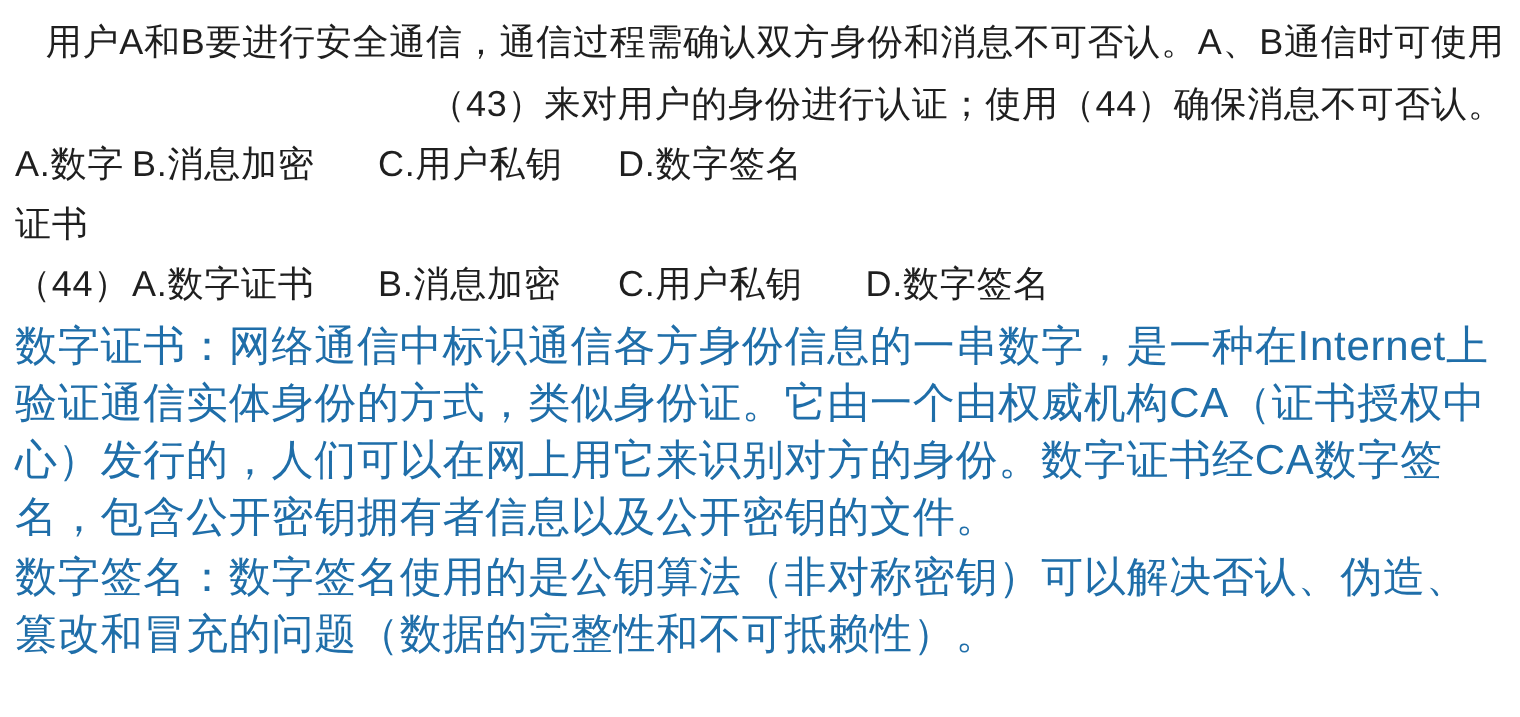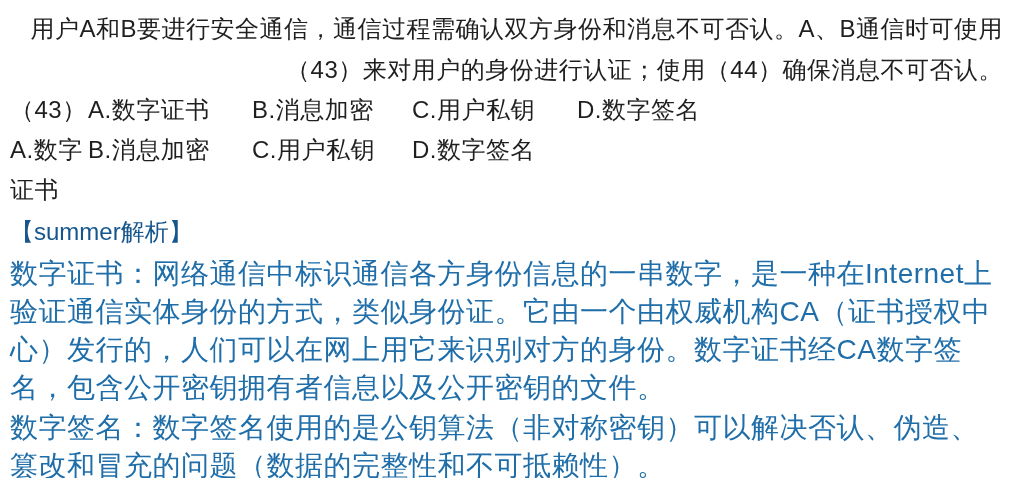--- a/index.html
+++ b/index.html
@@ -67,34 +67,33 @@
   }
 </style>
 </head>
 <body>
 
 <div class="page">
 
   <p class="stem">用户A和B要进行安全通信，通信过程需确认双方身份和消息不可否认。A、B通信时可使用（43）来对用户的身份进行认证；使用（44）确保消息不可否认。</p>
 
   <div class="options-row">
-    <span>（43）</span>
     <span>A.数字证书</span>
     <span>B.消息加密</span>
     <span>C.用户私钥</span>
     <span>D.数字签名</span>
   </div>
 
   <div class="options-row">
+    <span>（44）</span>
     <span>A.数字证书</span>
     <span>B.消息加密</span>
     <span>C.用户私钥</span>
     <span>D.数字签名</span>
   </div>
 
 
-  <div class="analysis-header">【summer解析】</div>
 
   <p class="analysis-para">数字证书：网络通信中标识通信各方身份信息的一串数字，是一种在Internet上验证通信实体身份的方式，类似身份证。它由一个由权威机构CA（证书授权中心）发行的，人们可以在网上用它来识别对方的身份。数字证书经CA数字签名，包含公开密钥拥有者信息以及公开密钥的文件。</p>
 
   <p class="analysis-para">数字签名：数字签名使用的是公钥算法（非对称密钥）可以解决否认、伪造、篡改和冒充的问题（数据的完整性和不可抵赖性）。</p>
 
 </div>
 
 </body></html>

